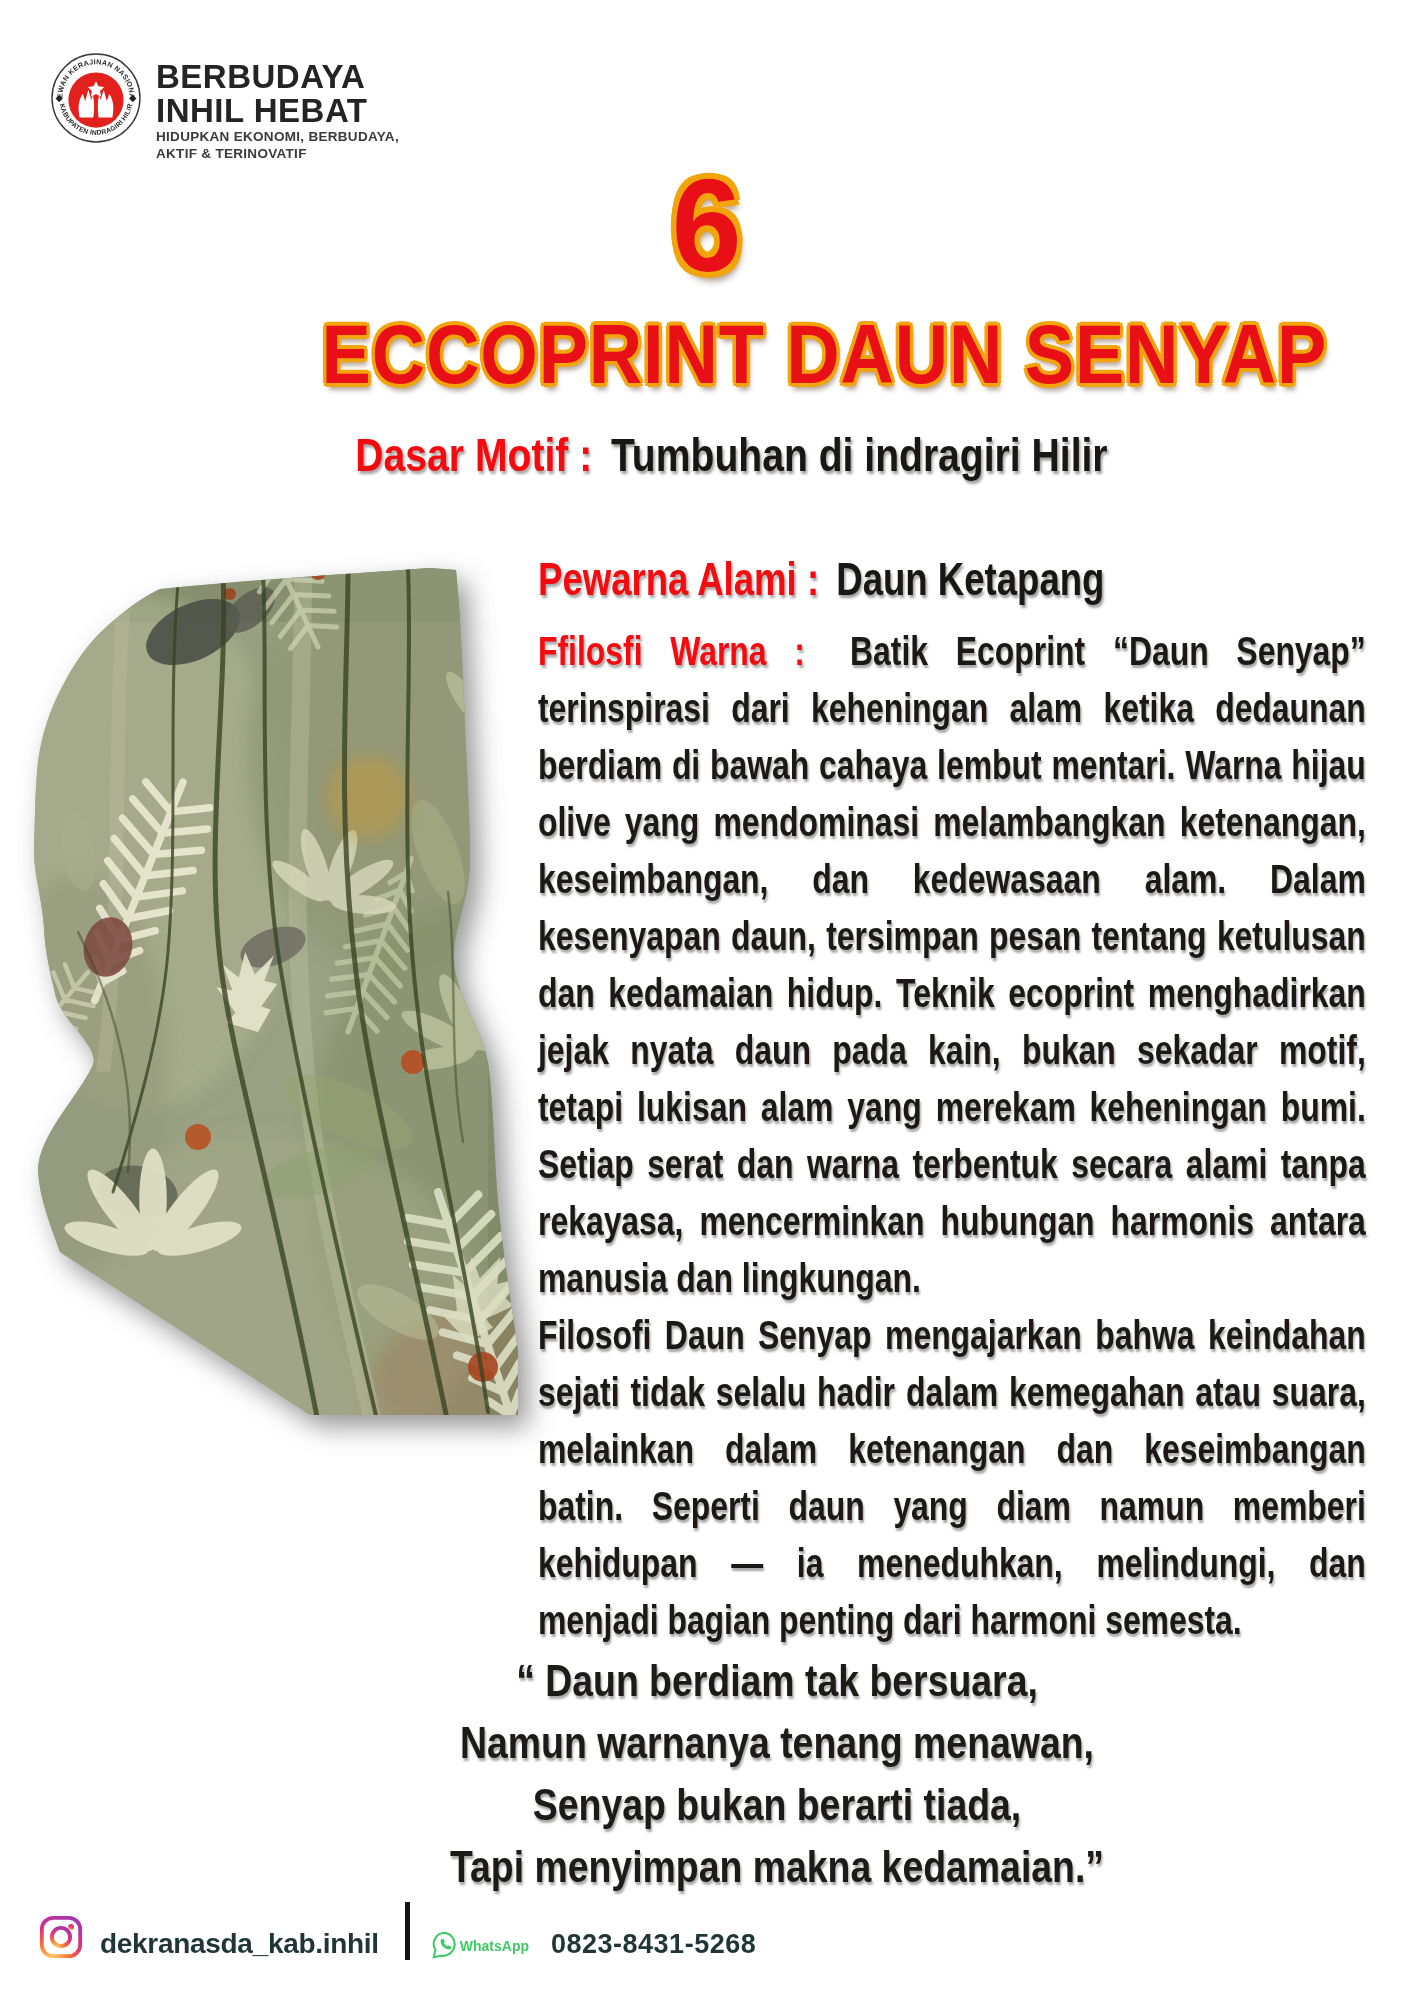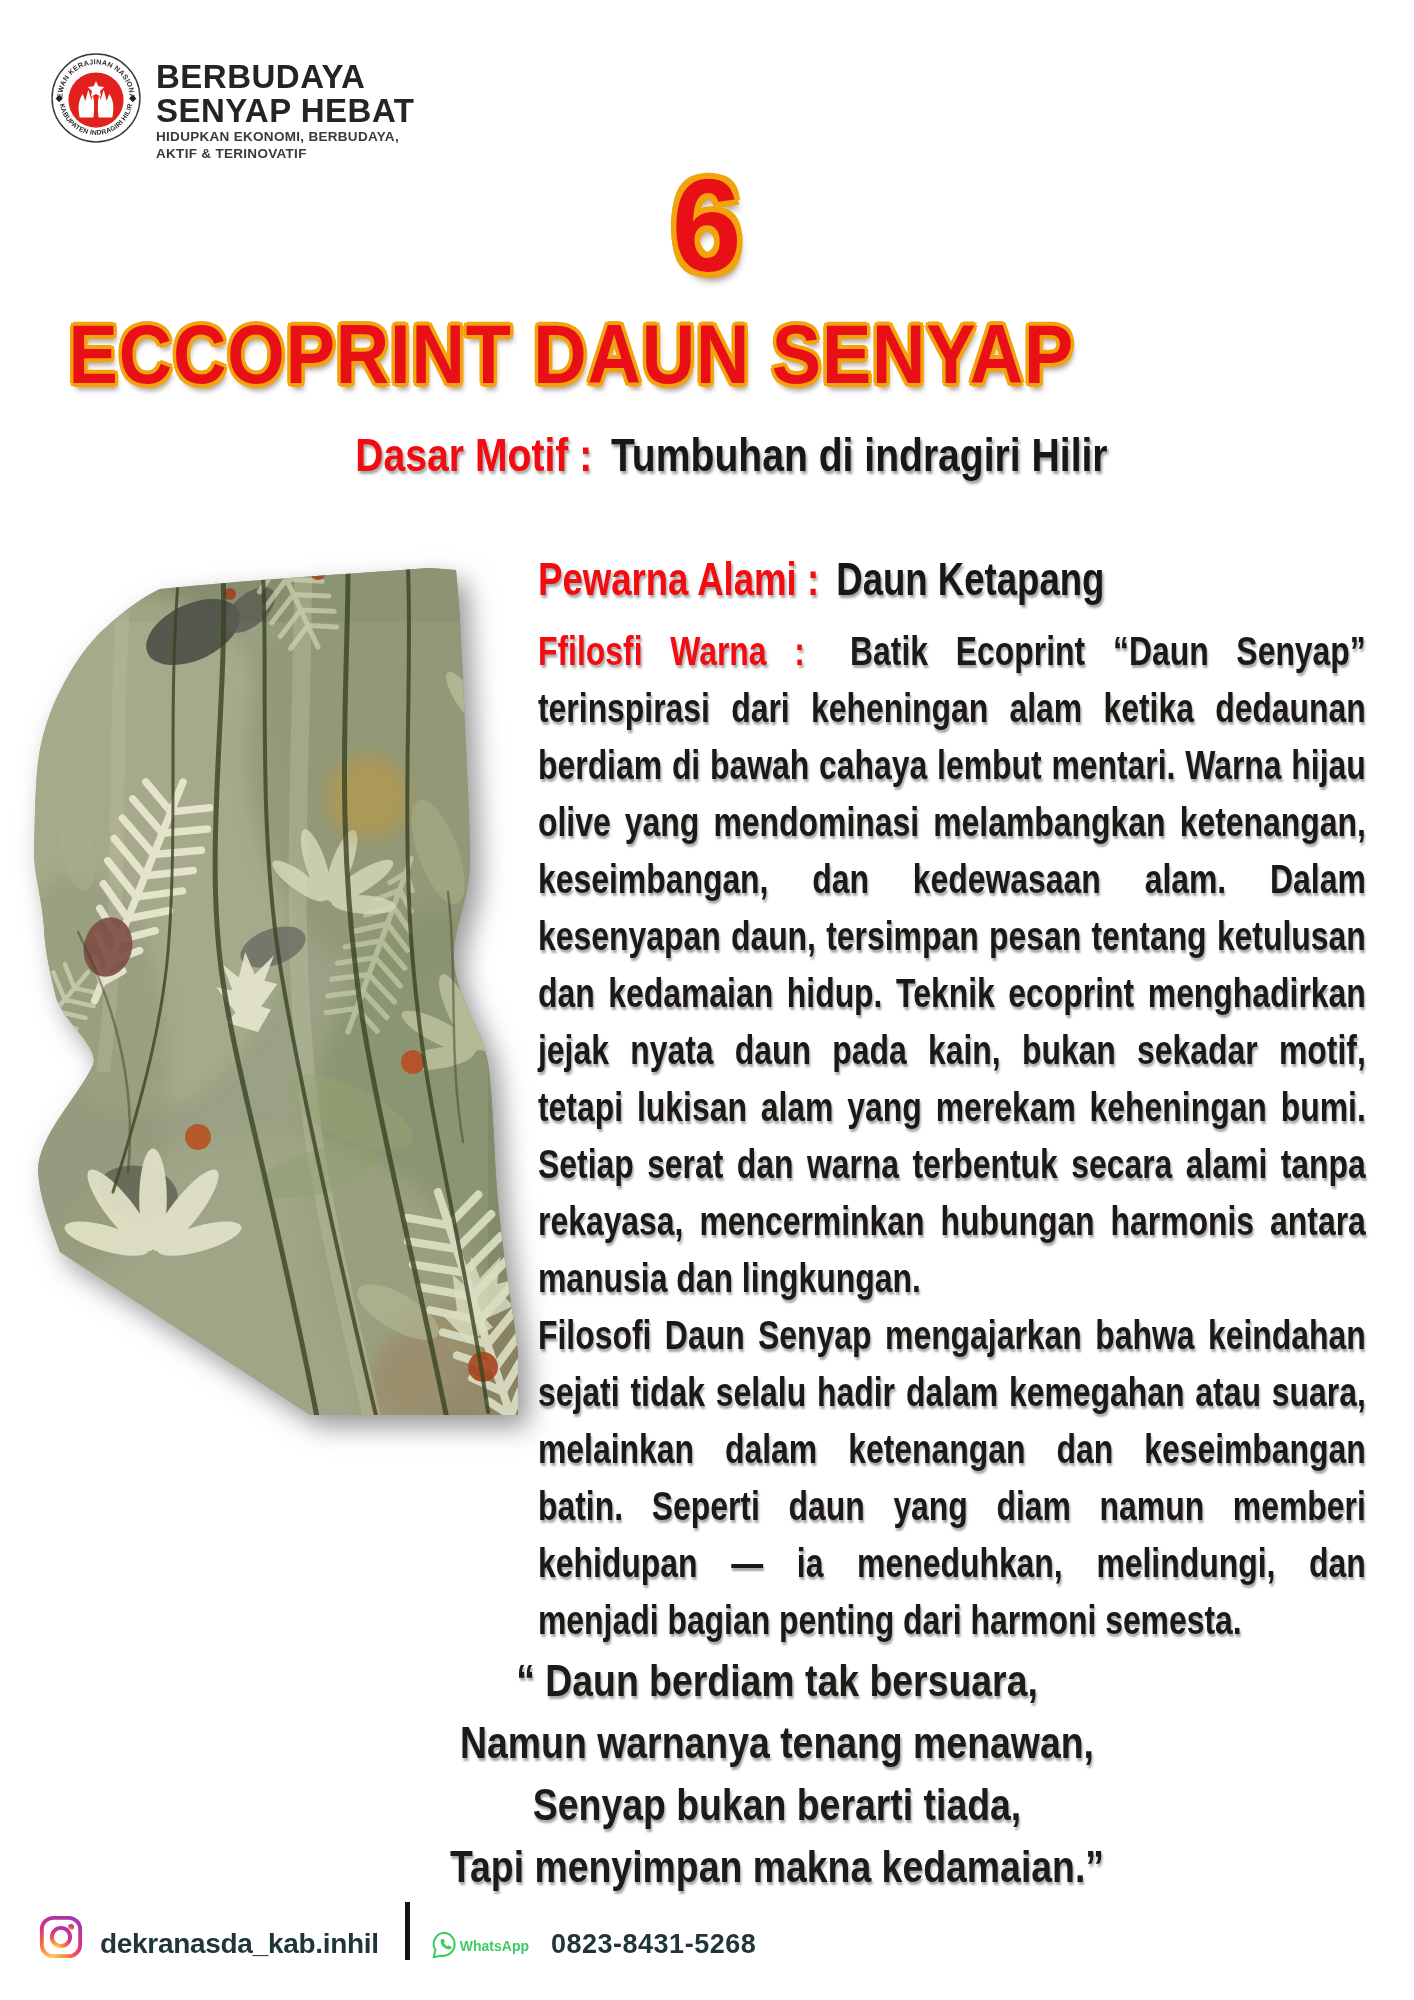--- a/index.html
+++ b/index.html
@@ -18,21 +18,21 @@
   .hero-number{
     position:absolute;top:160px;left:0;width:1414px;text-align:center;
     font-size:132px;font-weight:bold;line-height:1;color:#e81016;
     text-shadow:
       -5px -5px 0 #f2a40c, 5px -5px 0 #f2a40c, -5px 5px 0 #f2a40c, 5px 5px 0 #f2a40c,
       -6px 0 0 #f2a40c, 6px 0 0 #f2a40c, 0 -6px 0 #f2a40c, 0 6px 0 #f2a40c,
       4px 9px 8px rgba(70,30,0,.45);
   }
   .hero-number span{display:inline-block;transform:scaleX(.95);}
   .hero-title{
-    position:absolute;top:312px;left:0;width:1396px;text-align:left;
+    position:absolute;top:312px;left:0;width:1396px;text-align:right;
     font-size:84px;font-weight:bold;line-height:1;color:#e81016;letter-spacing:1px;
     margin:0;
   }
   .hero-title span{
     display:inline-block;transform:scaleX(.88);
     text-shadow:
       -3px -3px 0 #f2a40c, 3px -3px 0 #f2a40c, -3px 3px 0 #f2a40c, 3px 3px 0 #f2a40c,
       -4px 0 0 #f2a40c, 4px 0 0 #f2a40c, 0 -4px 0 #f2a40c, 0 4px 0 #f2a40c,
       3px 7px 6px rgba(70,30,0,.4);
   }
@@ -93,21 +93,21 @@
       </text>
       <rect x="6.5" y="43" width="5" height="5" transform="rotate(45 9 45.5)" fill="#222"></rect>
       <rect x="78.5" y="43" width="5" height="5" transform="rotate(45 81 45.5)" fill="#222"></rect>
       <circle cx="45" cy="47" r="27" fill="#e2211c"></circle>
       <path d="M45 28.5 l2.4 5 5.6.8 -4 3.9 .95 5.5 -4.95-2.6 -4.95 2.6 .95-5.5 -4-3.9 5.6-.8 Z" fill="#ffffff"></path>
       <path d="M29 64 C 27 54, 28 47, 32 41 L 34.5 48 L 37.5 37 L 40.5 47 L 42 42 C 43.5 48, 43.5 56, 42.5 64 Z" fill="#ffffff"></path>
       <path d="M29 64 C 27 54, 28 47, 32 41 L 34.5 48 L 37.5 37 L 40.5 47 L 42 42 C 43.5 48, 43.5 56, 42.5 64 Z" fill="#ffffff" transform="scale(-1,1) translate(-90,0)"></path>
     </svg>
     <div class="brand-text">
       <div class="brand-name">BERBUDAYA</div>
-      <div class="brand-name">SENYAP HEBAT</div>
+      <div class="brand-name">INHIL HEBAT</div>
       <div class="brand-tagline">
         <div>HIDUPKAN EKONOMI, BERBUDAYA,</div>
         <div>AKTIF &amp; TERINOVATIF</div>
       </div>
     </div>
   </header>
 
   <div class="hero-number"><span>6</span></div>
   <h1 class="hero-title"><span>ECCOPRINT DAUN SENYAP</span></h1>
 

